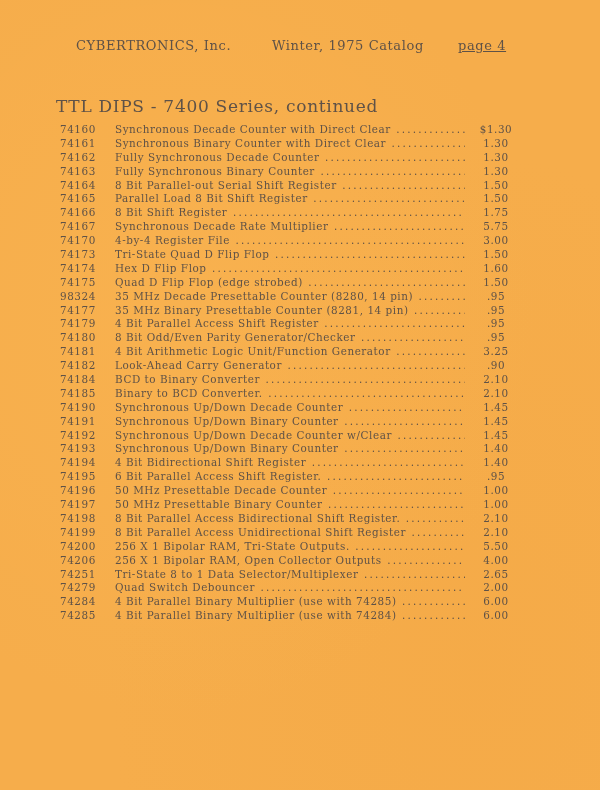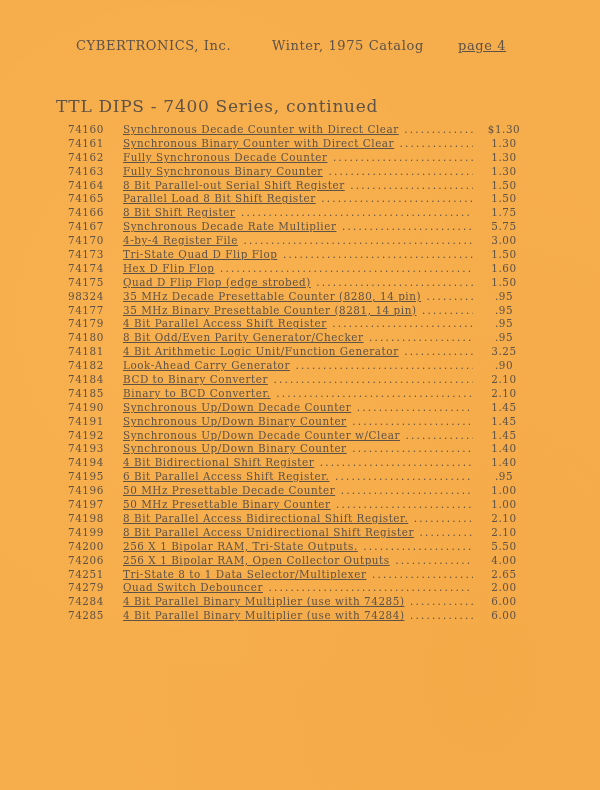--- a/index.html
+++ b/index.html
@@ -40,21 +40,21 @@
       top: 96px;
       left: 56px;
       font-size: 17px;
       letter-spacing: 0.7px;
       text-underline-offset: 3px;
     }
 
     .list {
       position: absolute;
       top: 123px;
-      left: 68px;
+      left: 60px;
       width: 466px;
     }
     .row {
       position: relative;
       height: 13.9px;
       font-size: 10.4px;
       letter-spacing: 0.55px;
       white-space: nowrap;
     }
     .row .part {
@@ -65,21 +65,20 @@
     }
     .row .desc {
       position: absolute;
       left: 55px;
       top: 0;
       width: 350px;
       overflow: hidden;
     }
     .row .desc .txt {
       background: transparent;
-      text-decoration: underline;
     }
     .row .desc .dots {
       letter-spacing: 2.2px;
     }
     .row .price {
       position: absolute;
       right: 0;
       top: 0;
       width: 60px;
       text-align: center;

